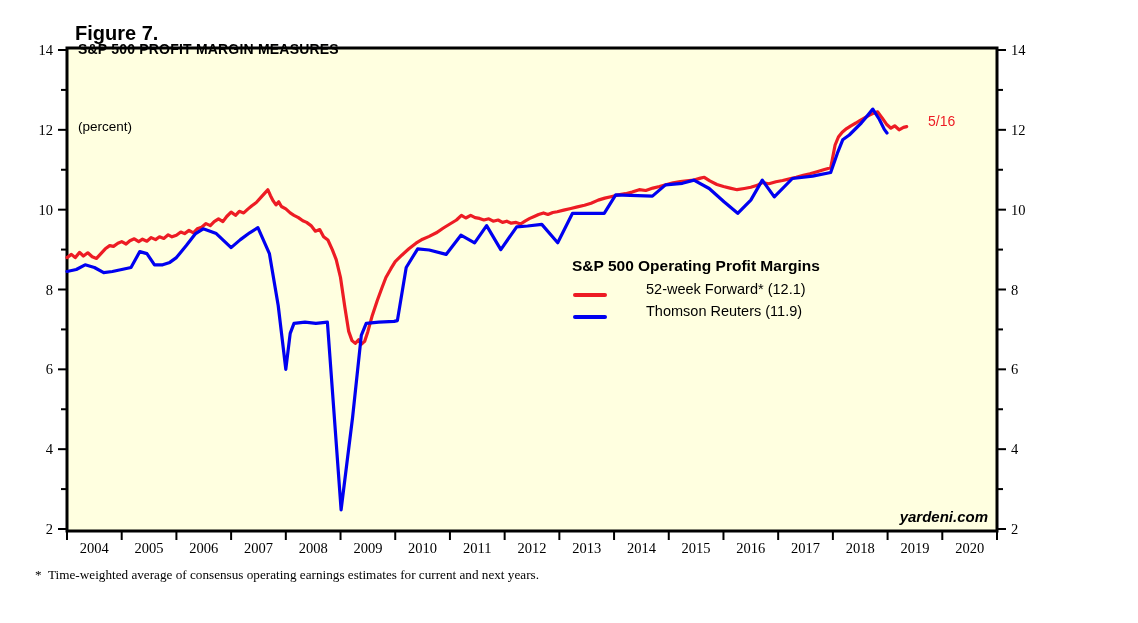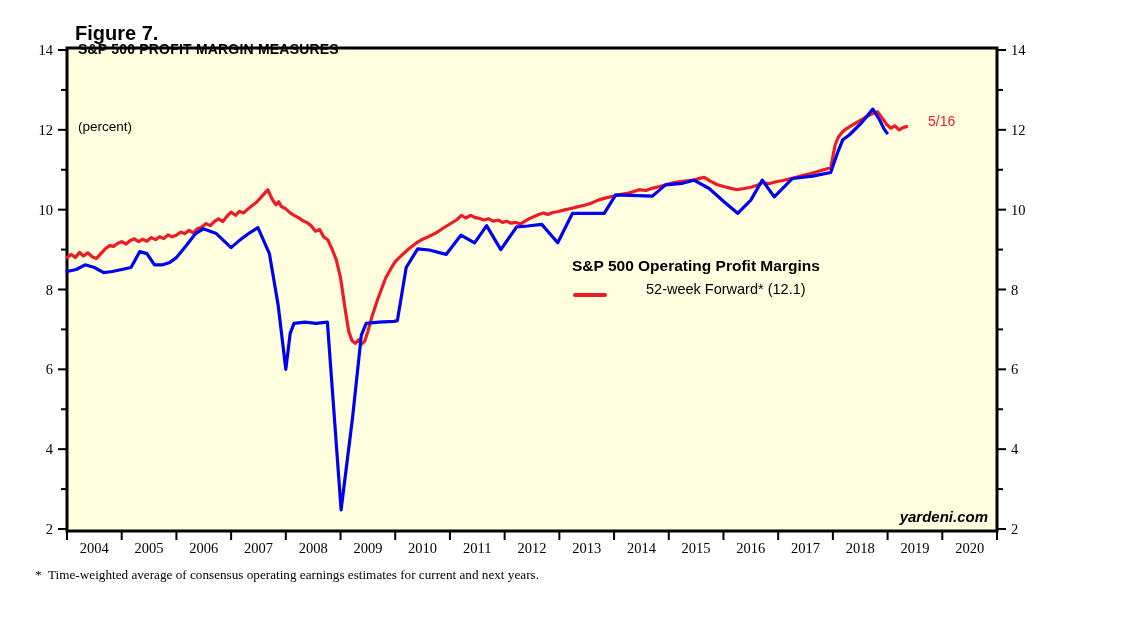--- a/index.html
+++ b/index.html
@@ -114,20 +114,24 @@
   <div class="abs" id="chart-title">S&amp;P 500 PROFIT MARGIN MEASURES</div>
 
   <div class="abs" id="chart-subtitle">(percent)</div>
 
   <div class="abs" id="legend">
     <div id="legend-title">S&amp;P 500 Operating Profit Margins</div>
     <div class="legend-item">
       <span class="legend-swatch" style="background: rgb(237, 28, 36);"></span>
       <span class="legend-label">52-week Forward* (12.1)</span>
     </div>
+    <div class="legend-item">
+      <span class="legend-swatch" style="background: rgb(0, 0, 240);"></span>
+      <span class="legend-label">Thomson Reuters (11.9)</span>
+    </div>
   </div>
 
   <div class="abs" id="annotation" style="color: rgb(237, 28, 36);">5/16</div>
 
   <div class="abs" id="watermark">yardeni.com</div>
 
   <div class="abs" id="footnotes">
     <span id="footnote-marker">*</span>
     <div class="fline">Time-weighted average of consensus operating earnings estimates for current and next years.</div>
   </div>

